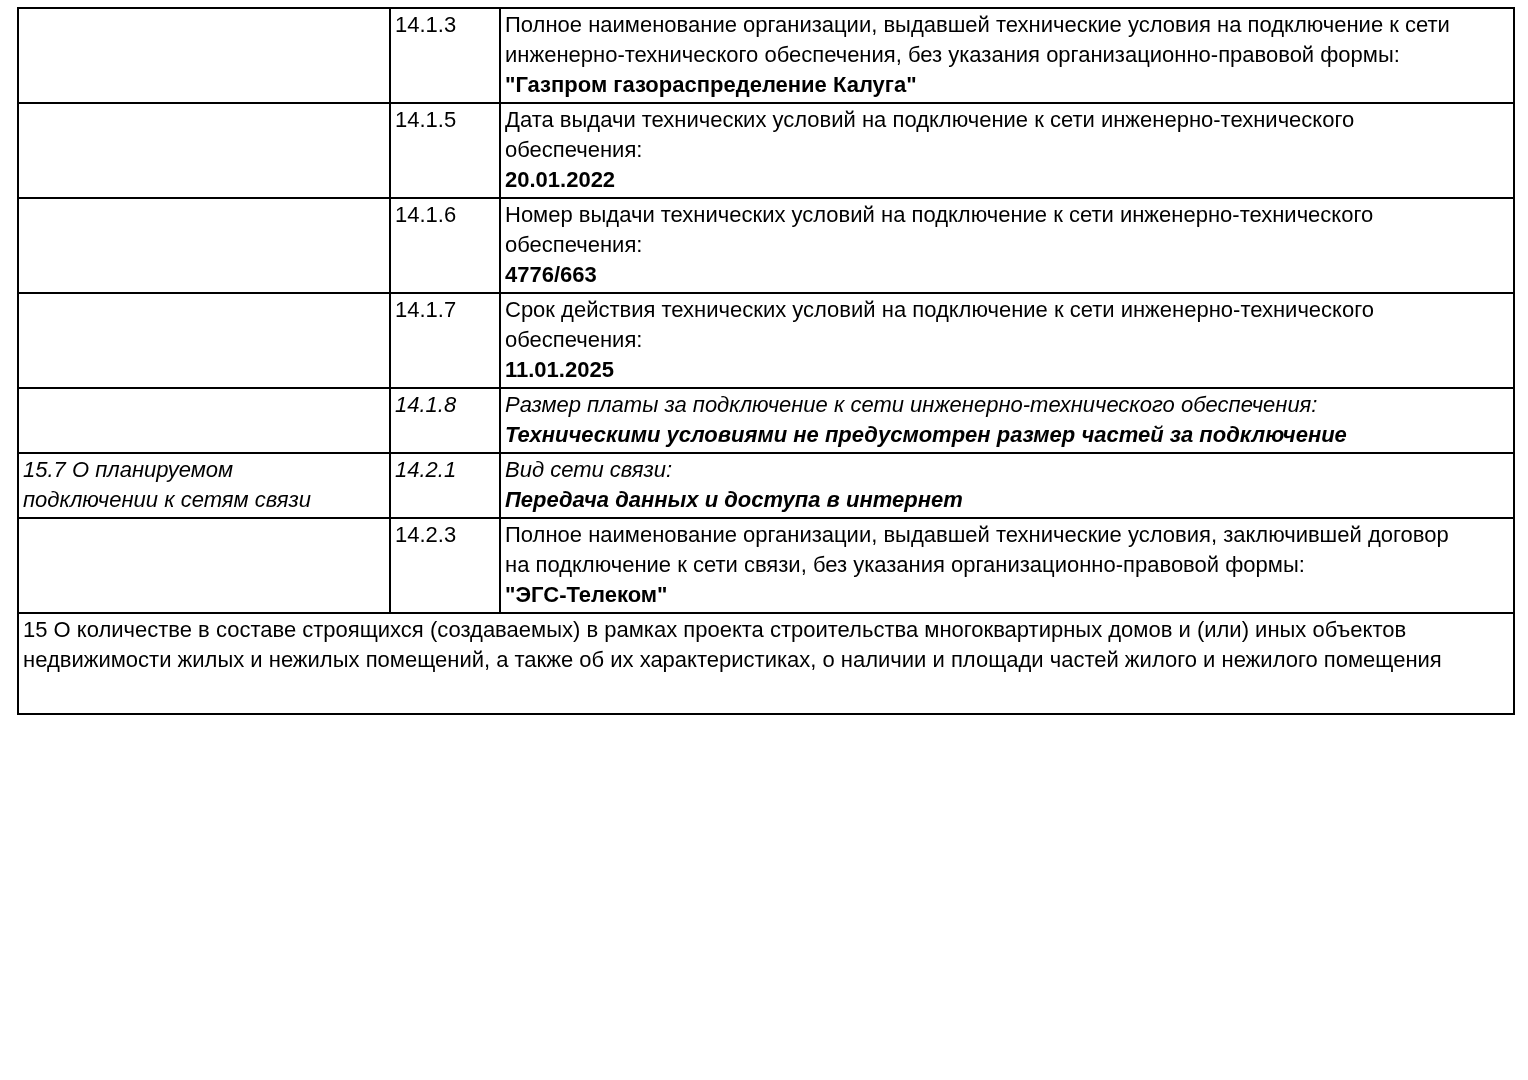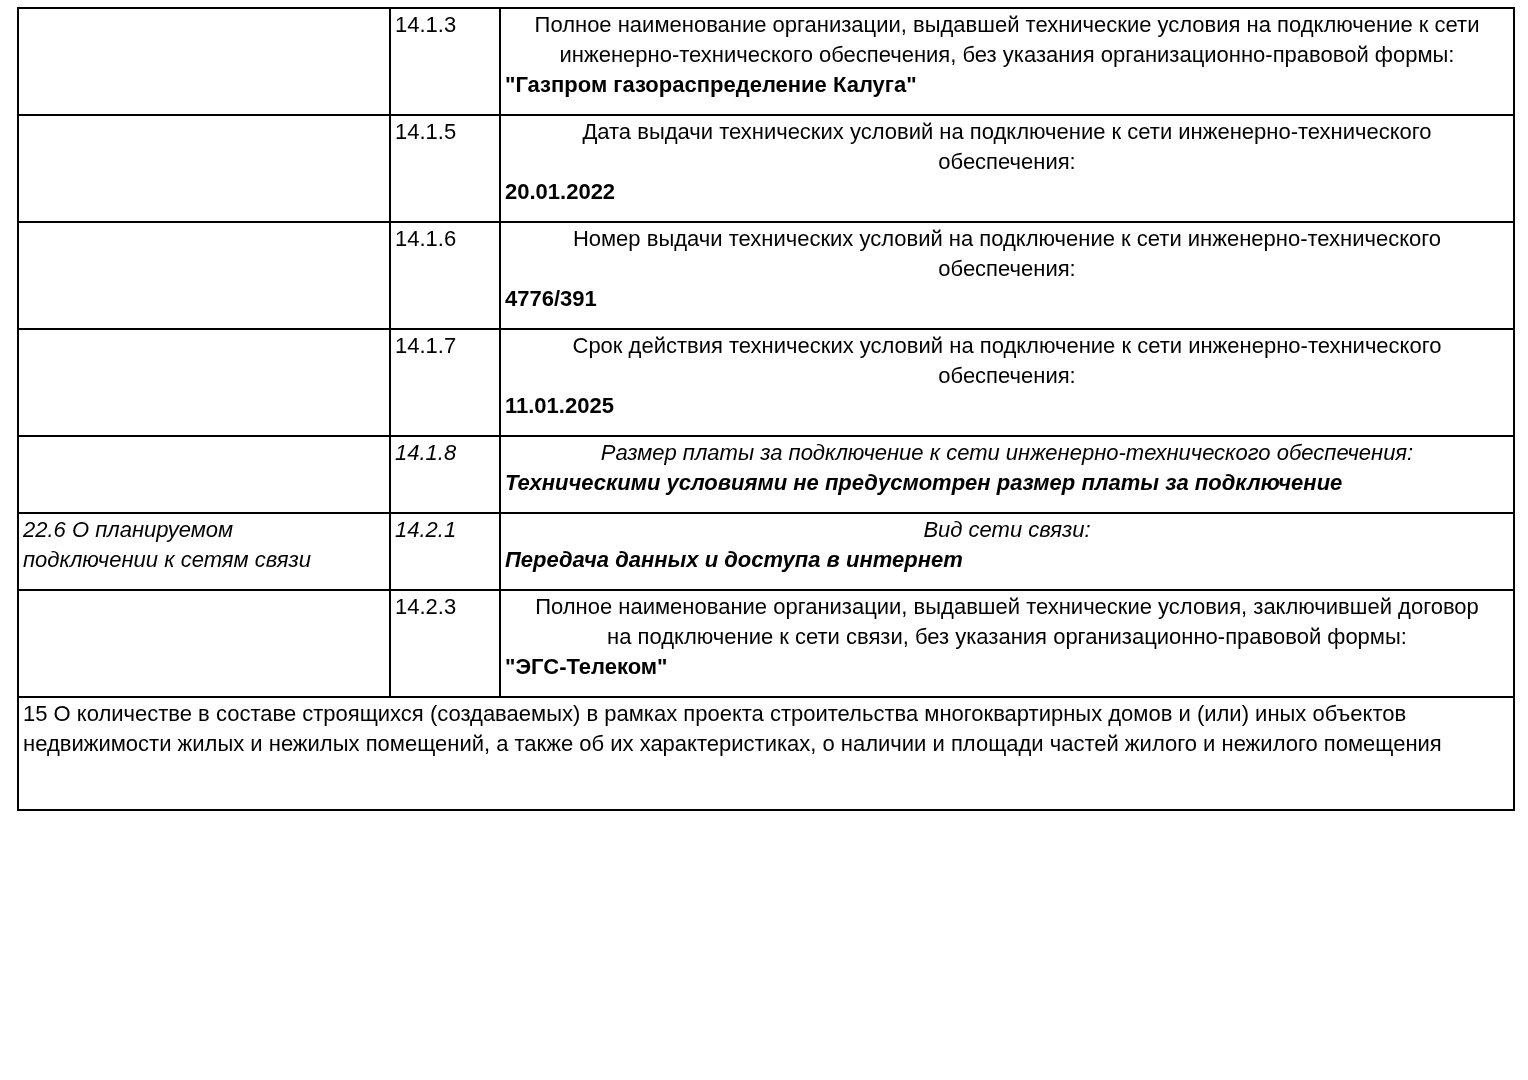--- a/index.html
+++ b/index.html
@@ -24,35 +24,34 @@
     border-collapse: collapse;
     table-layout: fixed;
     font-size: 22px;
     line-height: 30px;
   }
   table.doc-table col.c1 { width: 372px; }
   table.doc-table col.c2 { width: 110px; }
   table.doc-table col.c3 { width: 1014px; }
   table.doc-table td {
     border: 2px solid #000000;
-    padding: 1px 4px 14px 4px;
+    padding: 1px 4px 2px 4px;
     vertical-align: top;
     overflow: hidden;
   }
   td.section-cell {
     white-space: pre-line;
     vertical-align: top;
   }
   td.num-cell {
     vertical-align: middle;
   }
   .lbl {
     white-space: pre-line;
     font-weight: 400;
-    text-align: center;
   }
   .val {
     font-weight: 700;
   }
   td.span-cell {
     font-weight: 400;
   }
   tr.r3 td { height: 90px; }
   tr.r2 td { height: 60px; font-style: italic; }
   tr.r15 td { height: 96px; }
@@ -85,42 +84,42 @@
 обеспечения:</div>
           <div class="val">20.01.2022</div>
         </td>
       </tr>
       <tr class="r3">
         <td class="section-cell"></td>
         <td class="num-cell">14.1.6</td>
         <td>
           <div class="lbl">Номер выдачи технических условий на подключение к сети инженерно-технического
 обеспечения:</div>
-          <div class="val">4776/391</div>
+          <div class="val">4776/663</div>
         </td>
       </tr>
       <tr class="r3">
         <td class="section-cell"></td>
         <td class="num-cell">14.1.7</td>
         <td>
           <div class="lbl">Срок действия технических условий на подключение к сети инженерно-технического
 обеспечения:</div>
           <div class="val">11.01.2025</div>
         </td>
       </tr>
       <tr class="r2">
         <td class="section-cell"></td>
         <td class="num-cell">14.1.8</td>
         <td>
           <div class="lbl">Размер платы за подключение к сети инженерно-технического обеспечения:</div>
-          <div class="val">Техническими условиями не предусмотрен размер платы за подключение</div>
+          <div class="val">Техническими условиями не предусмотрен размер частей за подключение</div>
         </td>
       </tr>
       <tr class="r2">
-        <td class="section-cell">22.6 О планируемом
+        <td class="section-cell">15.7 О планируемом
 подключении к сетям связи</td>
         <td class="num-cell">14.2.1</td>
         <td>
           <div class="lbl">Вид сети связи:</div>
           <div class="val">Передача данных и доступа в интернет</div>
         </td>
       </tr>
       <tr class="r3">
         <td class="section-cell"></td>
         <td class="num-cell">14.2.3</td>

